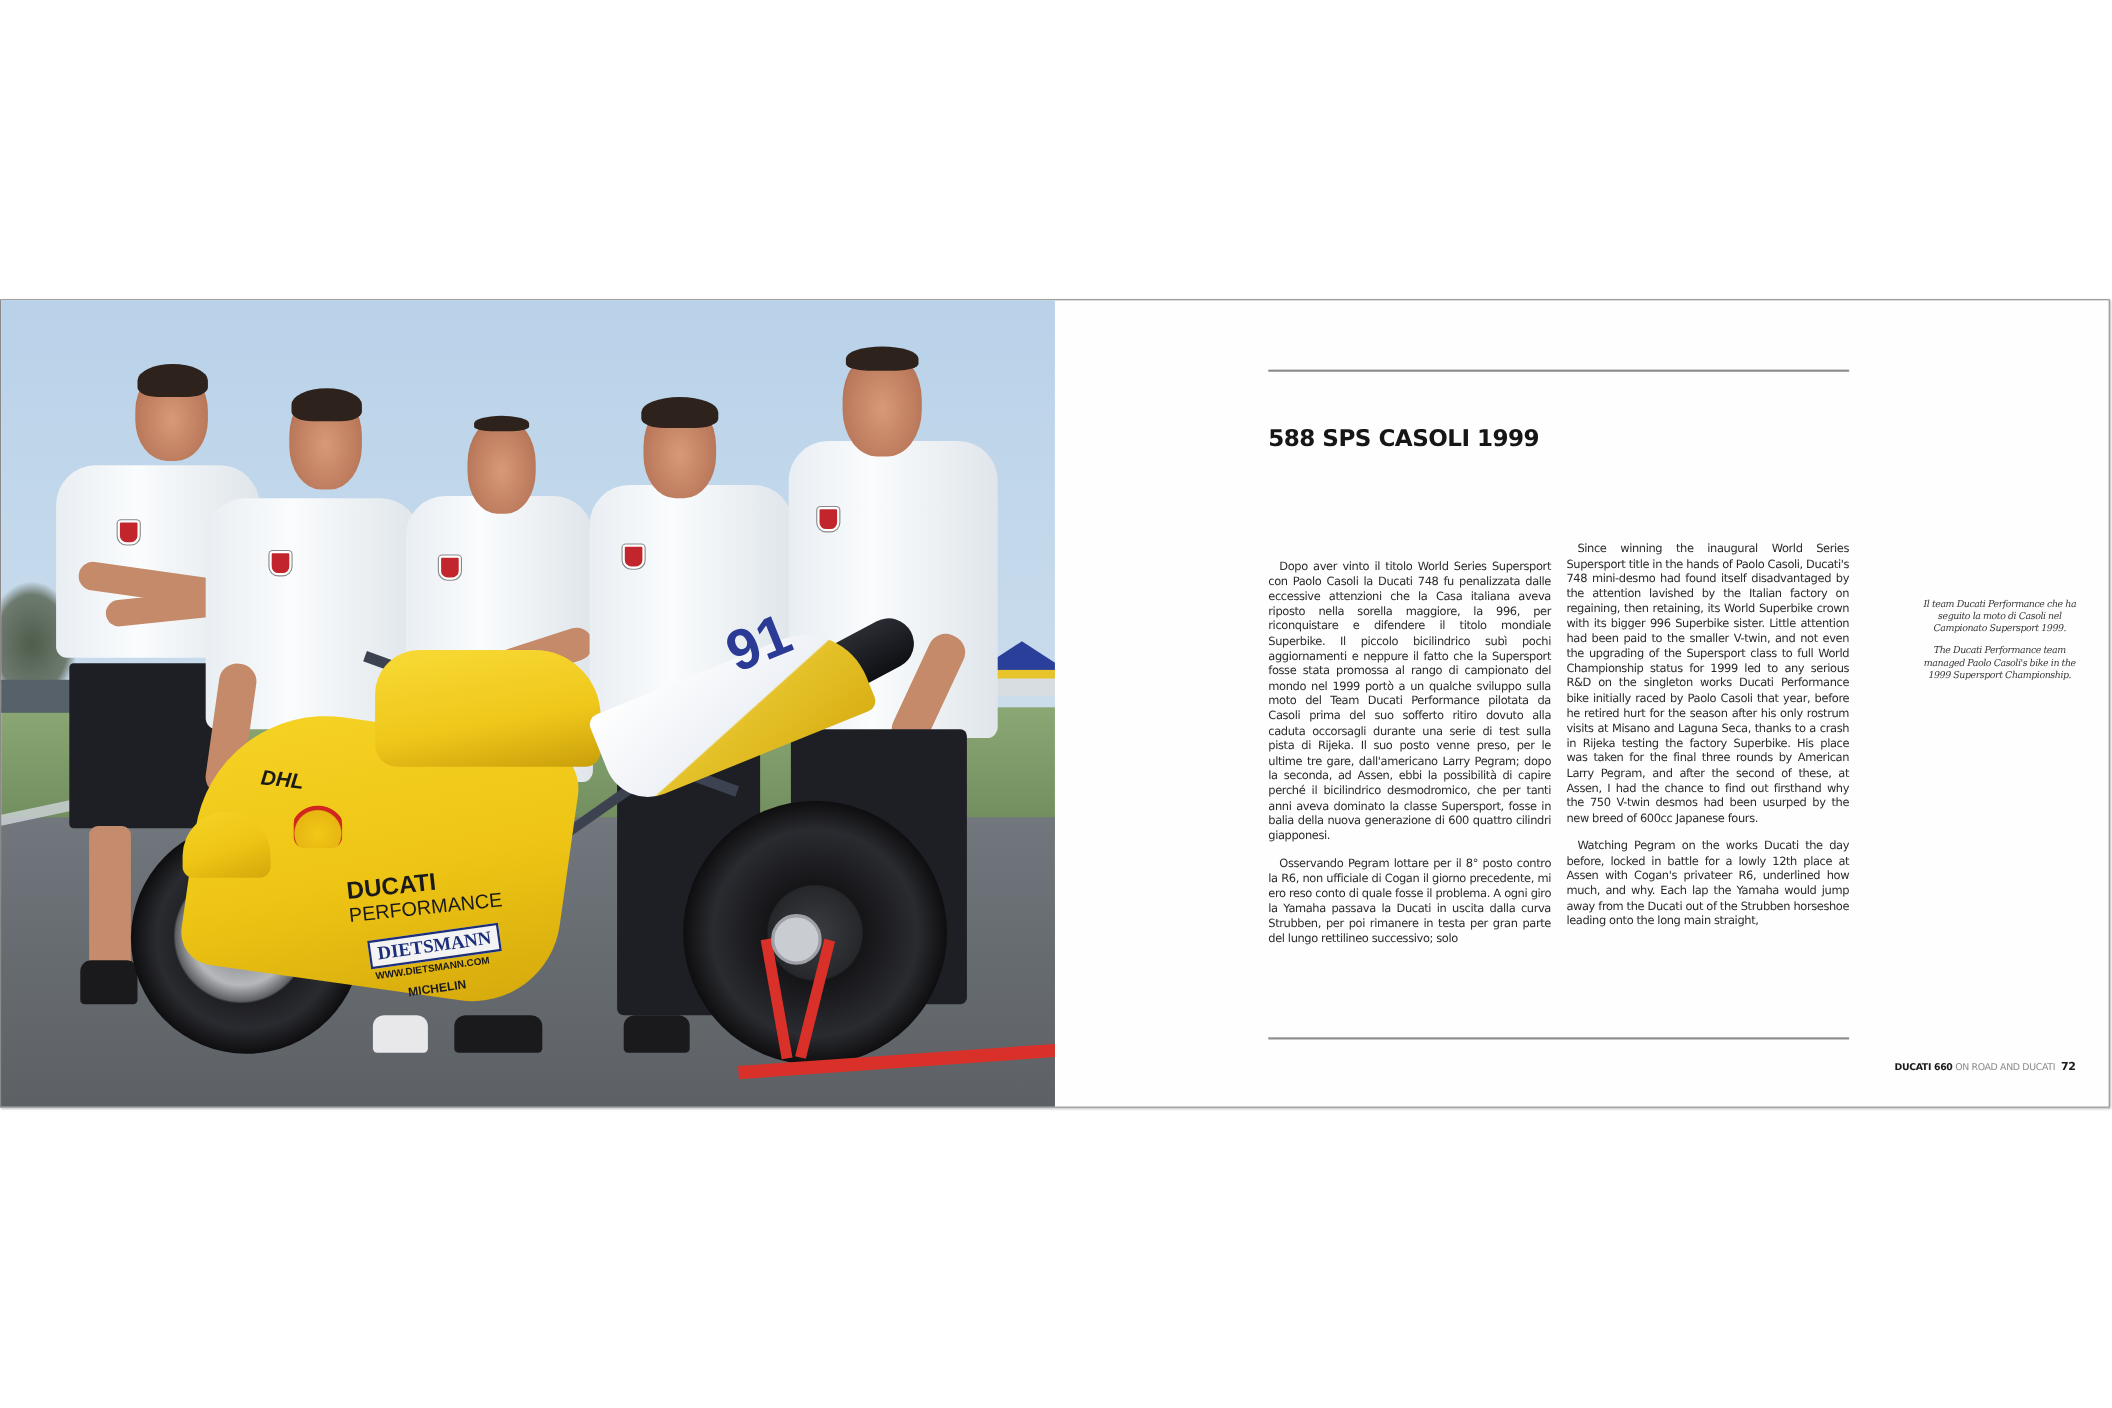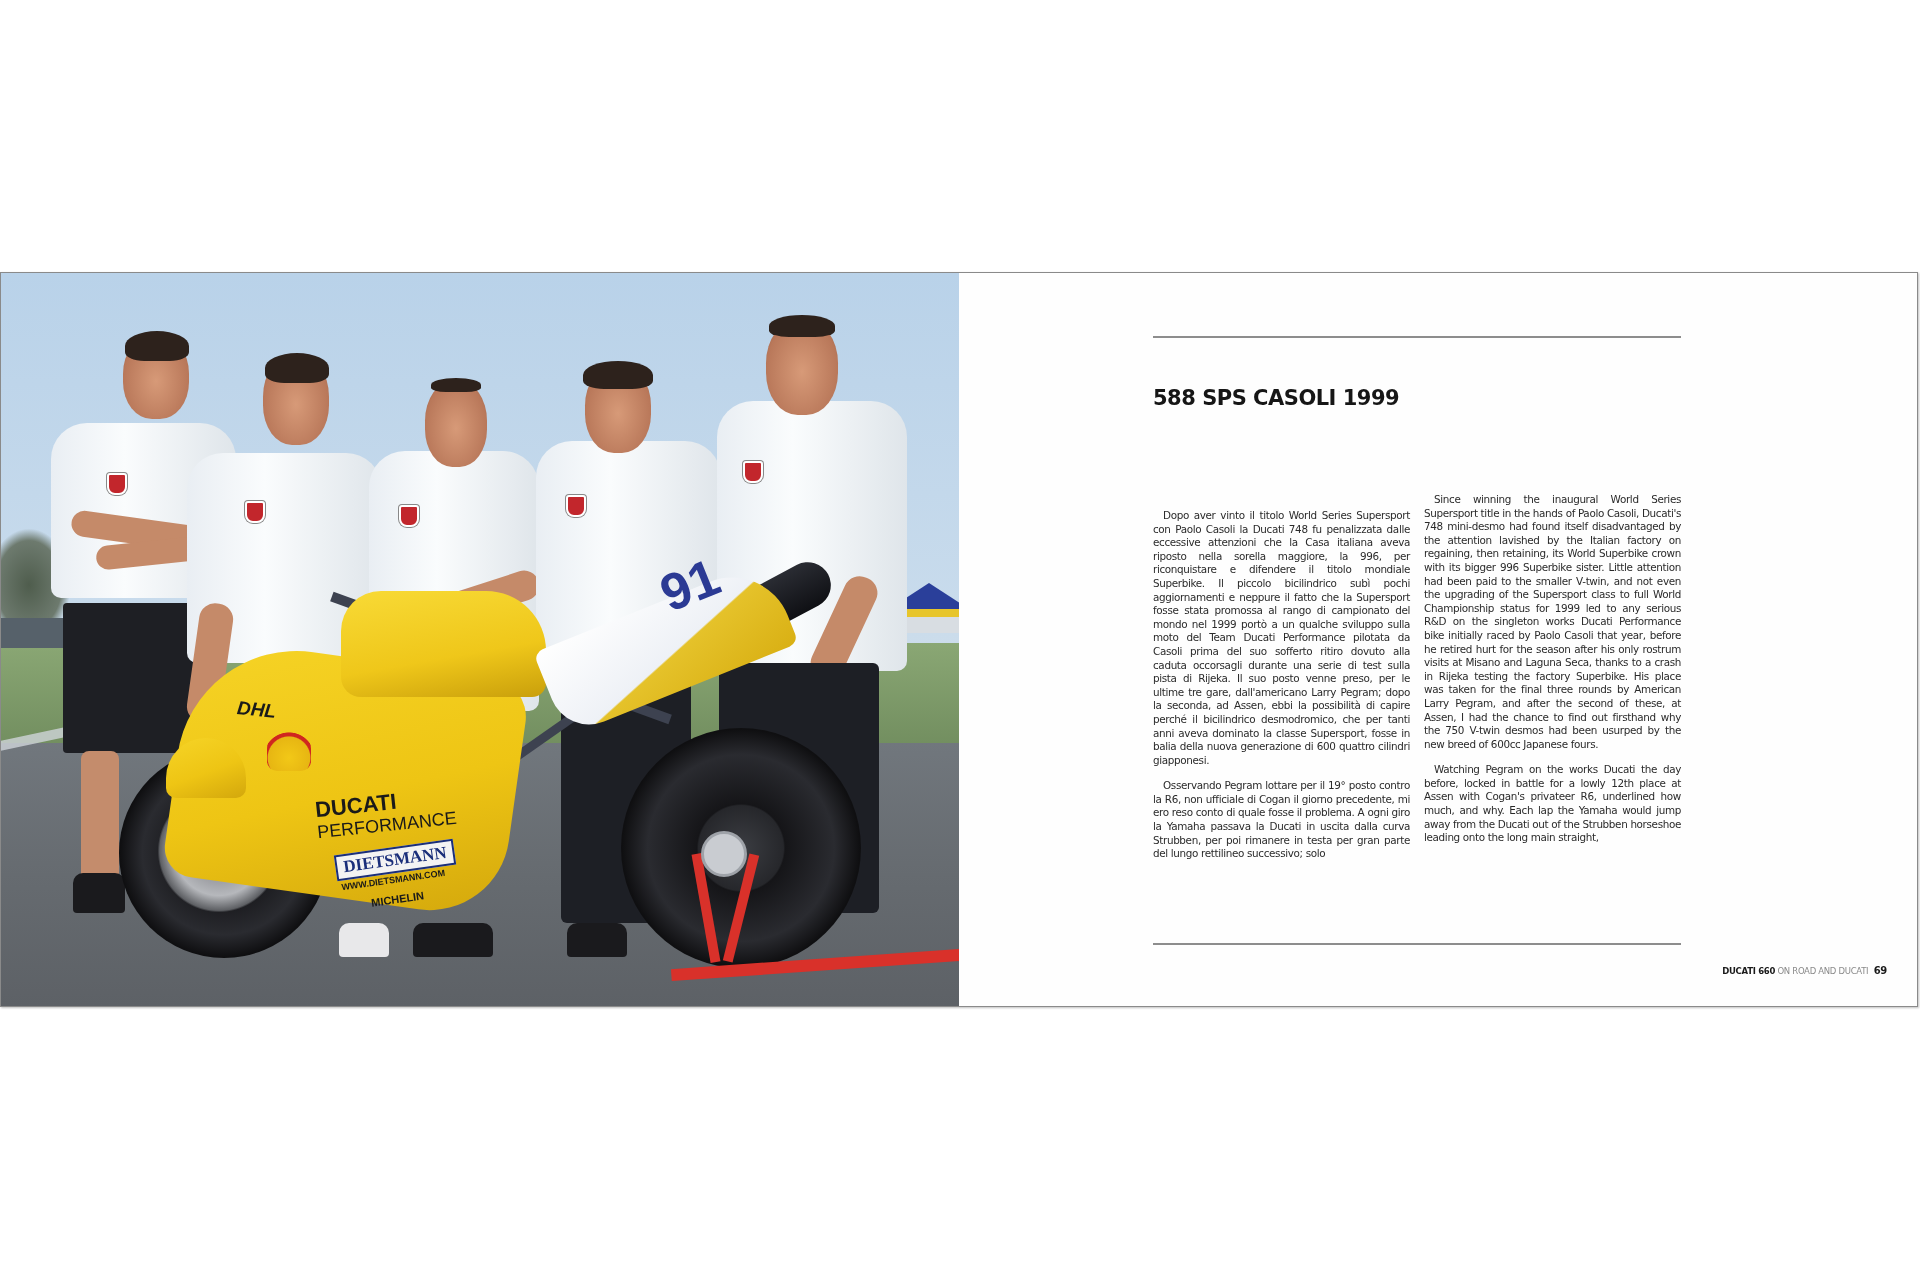--- a/index.html
+++ b/index.html
@@ -174,29 +174,33 @@
       <div class="stand" style="left:670px;top:686px;width:290px;height:12px;transform:rotate(-4deg);"></div>
       <div style="position:absolute;left:700px;top:558px;width:40px;height:40px;border-radius:50%;background:#c9ccd1;border:3px solid #9ea2a8;"></div>
     </div>
   </div>
 
   <div class="rule" style="top:63px;"></div>
   <h1 class="title" style="top:113px;">588 SPS CASOLI 1999</h1>
 
   <div class="col col-it" style="top:236px;">
     <p>Dopo aver vinto il titolo World Series Supersport con Paolo Casoli la Ducati 748 fu penalizzata dalle eccessive attenzioni che la Casa italiana aveva riposto nella sorella maggiore, la 996, per riconquistare e difendere il titolo mondiale Superbike. Il piccolo bicilindrico subì pochi aggiornamenti e neppure il fatto che la Supersport fosse stata promossa al rango di campionato del mondo nel 1999 portò a un qualche sviluppo sulla moto del Team Ducati Performance pilotata da Casoli prima del suo sofferto ritiro dovuto alla caduta occorsagli durante una serie di test sulla pista di Rijeka. Il suo posto venne preso, per le ultime tre gare, dall'americano Larry Pegram; dopo la seconda, ad Assen, ebbi la possibilità di capire perché il bicilindrico desmodromico, che per tanti anni aveva dominato la classe Supersport, fosse in balia della nuova generazione di 600 quattro cilindri giapponesi.</p>
-    <p>Osservando Pegram lottare per il 19° posto contro la R6, non ufficiale di Cogan il giorno precedente, mi ero reso conto di quale fosse il problema. A ogni giro la Yamaha passava la Ducati in uscita dalla curva Strubben, per poi rimanere in testa per gran parte del lungo rettilineo successivo; solo</p>
+    <p>Osservando Pegram lottare per il 8° posto contro la R6, non ufficiale di Cogan il giorno precedente, mi ero reso conto di quale fosse il problema. A ogni giro la Yamaha passava la Ducati in uscita dalla curva Strubben, per poi rimanere in testa per gran parte del lungo rettilineo successivo; solo</p>
   </div>
 
   <div class="col col-en" style="top:220px;">
     <p>Since winning the inaugural World Series Supersport title in the hands of Paolo Casoli, Ducati's 748 mini-desmo had found itself disadvantaged by the attention lavished by the Italian factory on regaining, then retaining, its World Superbike crown with its bigger 996 Superbike sister. Little attention had been paid to the smaller V-twin, and not even the upgrading of the Supersport class to full World Championship status for 1999 led to any serious R&amp;D on the singleton works Ducati Performance bike initially raced by Paolo Casoli that year, before he retired hurt for the season after his only rostrum visits at Misano and Laguna Seca, thanks to a crash in Rijeka testing the factory Superbike. His place was taken for the final three rounds by American Larry Pegram, and after the second of these, at Assen, I had the chance to find out firsthand why the 750 V-twin desmos had been usurped by the new breed of 600cc Japanese fours.</p>
     <p>Watching Pegram on the works Ducati the day before, locked in battle for a lowly 12th place at Assen with Cogan's privateer R6, underlined how much, and why. Each lap the Yamaha would jump away from the Ducati out of the Strubben horseshoe leading onto the long main straight,</p>
   </div>
 
   <div class="rule" style="top:670px;"></div>
 
+  <div class="caption" style="top:272px;">
+    <p>Il team Ducati Performance che ha seguito la moto di Casoli nel Campionato Supersport 1999.</p>
+    <p>The Ducati Performance team managed Paolo Casoli's bike in the 1999 Supersport Championship.</p>
+  </div>
 
   <div class="footer" style="top:692px;">
     <span class="b">DUCATI 660</span>
     <span class="g">ON ROAD AND DUCATI</span>
-    <span class="pg">69</span>
+    <span class="pg">72</span>
   </div>
 </div>
 
 </body></html>

